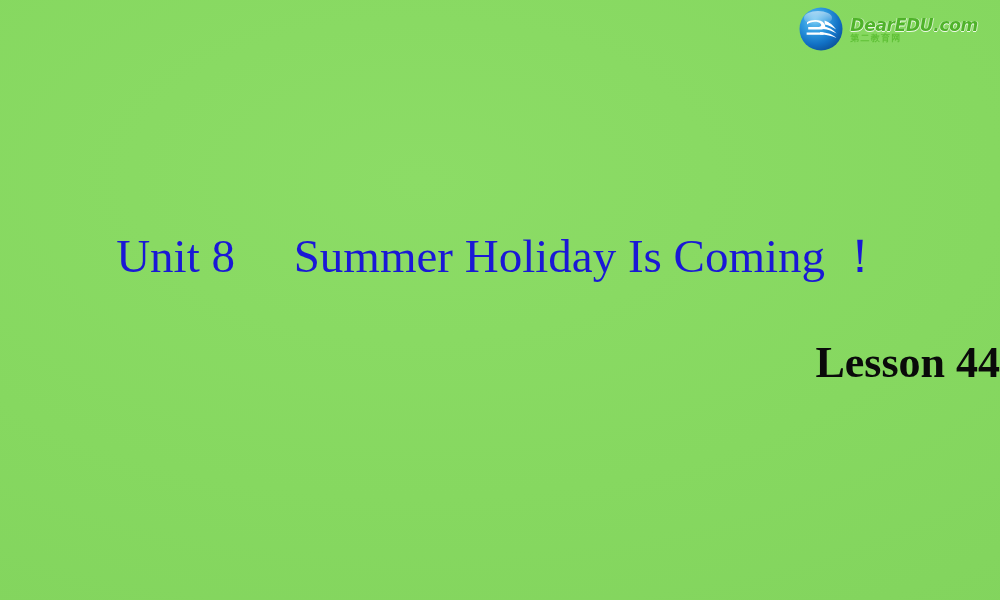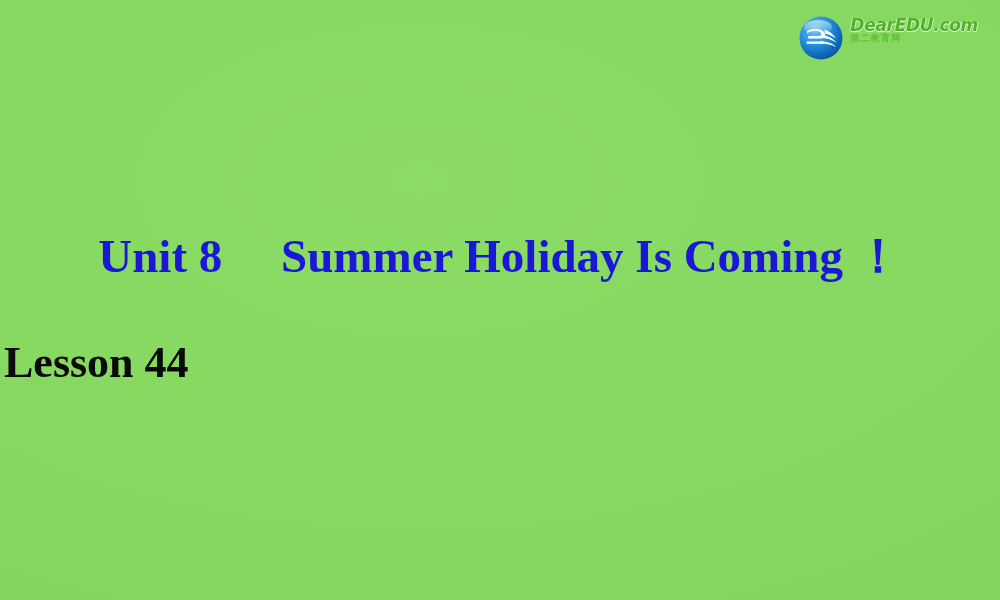--- a/index.html
+++ b/index.html
@@ -19,25 +19,25 @@
     height: 600px;
     background: #86d860;
     background-image:
       radial-gradient(ellipse 120% 110% at 42% 30%, #8cdc66 0%, #86d860 48%, #80d25c 100%);
     overflow: hidden;
   }
 
   
   #logo {
     position: absolute;
-    top: 15px;
+    top: 5px;
     right: 22px;
     height: 48px;
     display: flex;
-    align-items: flex-start;
+    align-items: center;
     gap: 6px;
   }
 
   #logo-mark {
     width: 46px;
     height: 46px;
     flex: 0 0 46px;
     display: block;
   }
 
@@ -75,33 +75,33 @@
   }
 
   
   #title-line {
     position: absolute;
     left: 0;
     right: 0;
     top: 232px;
     text-align: center;
     font-family: "Liberation Serif", "DejaVu Serif", serif;
-    font-weight: bold;
+    font-weight: normal;
     font-size: 47px;
     line-height: 1.05;
     color: #1a18d6;
     white-space: nowrap;
   }
 
   #subtitle-line {
     position: absolute;
-    left: 4px;
+    left: 12px;
     right: 0;
     top: 340px;
-    text-align: left;
+    text-align: right;
     font-family: "Liberation Serif", "DejaVu Serif", serif;
     font-weight: bold;
     font-size: 44px;
     line-height: 1.05;
     color: #0a0a0a;
     white-space: nowrap;
   }
 </style>
 </head>
 <body>

